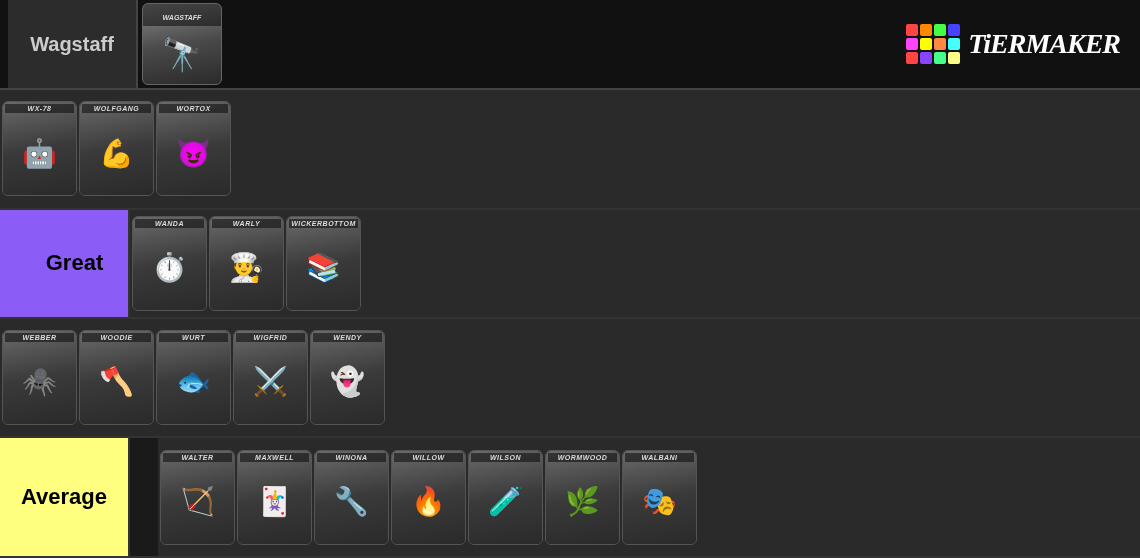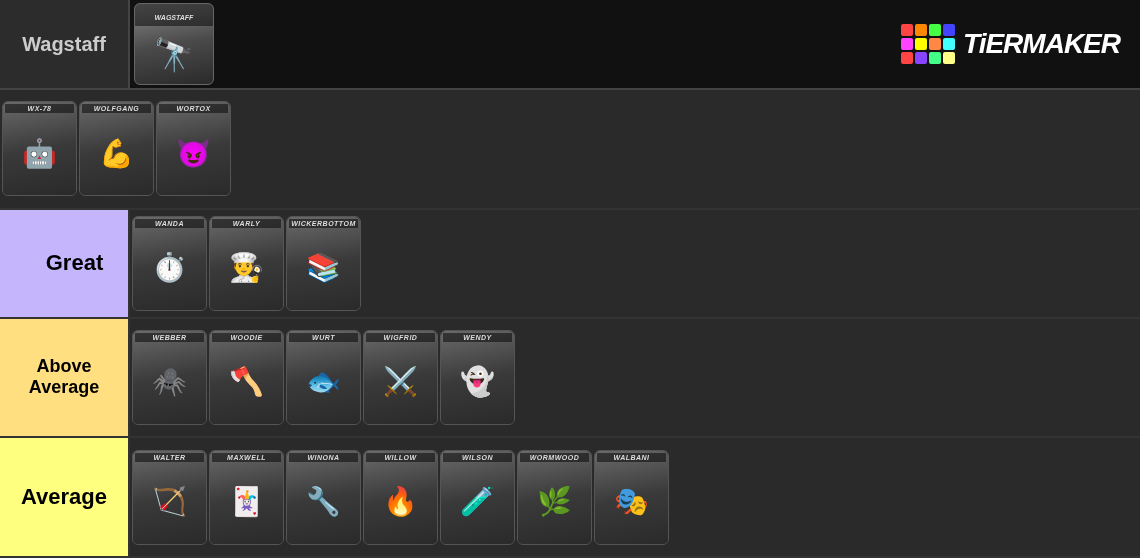--- a/index.html
+++ b/index.html
@@ -102,20 +102,21 @@
     }
 
     
     .header-row {
       display: flex;
       flex-direction: row;
       height: 90px;
       border-bottom: 2px solid #444;
       background: #111;
       position: relative;
+      padding-left: 8px;
     }
 
     .header-label-cell {
       width: 130px;
       display: flex;
       align-items: center;
       justify-content: center;
       border-right: 2px solid #444;
     }
 
@@ -149,56 +150,57 @@
       height: 12px;
       border-radius: 2px;
     }
 
     .logo-text {
       font-size: 28px;
       font-weight: 900;
       color: #fff;
       font-style: italic;
       letter-spacing: -1px;
+      font-family: Liberation Serif, serif;
     }
 
     
     .wagstaff-card {
       width: 80px;
       height: 82px;
       border-radius: 6px;
       overflow: hidden;
       background: linear-gradient(170deg, #8a8a8a 0%, #4a4a4a 50%, #2a2a2a 100%);
       display: flex;
       flex-direction: column;
       align-items: center;
       border: 1px solid #666;
     }
 
     
     .color-god    { background: #ff7f7f; }
-    .color-great  { background: #c4b5fd; padding-left: 26px; }
+    .color-great  { background: #8b5cf6; padding-left: 26px; }
     .color-above  { background: #ffdf7f; }
     .color-average{ background: #ffff7f; }
     .color-wes    { background: #7fff7f; }
     .color-header { background: #2c2c2c; }
 
     
     .wagstaff-label {
       color: #ccc;
       font-size: 20px;
       font-weight: bold;
     }
 
     
     .row-header  { height: 90px; min-height: 90px; max-height: 90px; }
     .row-god     { flex: 1.1; }
     .row-great   { flex: 1.0; }
     .row-above   { flex: 1.1; }
-    .row-average { flex: 1.1; }
+    .row-average { flex: 1.1; gap: 28px; }
     .row-wes     { flex: 0.8; }
   </style>
 </head>
 <body>
 
 <div class="tier-table">
 
   <div class="header-row row-header">
     <div class="header-label-cell color-header">
       <span class="wagstaff-label">Wagstaff</span>
@@ -273,21 +275,20 @@
       <div class="char-card">
         <div class="char-card-inner">
           <div class="char-name-banner">Wickerbottom</div>
           <div class="char-silhouette">📚</div>
         </div>
       </div>
     </div>
   </div>
 
   <div class="tier-row row-above">
-    <div class="tier-label color-above" style="font-size:18px;">Above Average</div>
     <div class="tier-items">
       <div class="char-card">
         <div class="char-card-inner">
           <div class="char-name-banner">Webber</div>
           <div class="char-silhouette">🕷️</div>
         </div>
       </div>
       <div class="char-card">
         <div class="char-card-inner">
           <div class="char-name-banner">Woodie</div>

